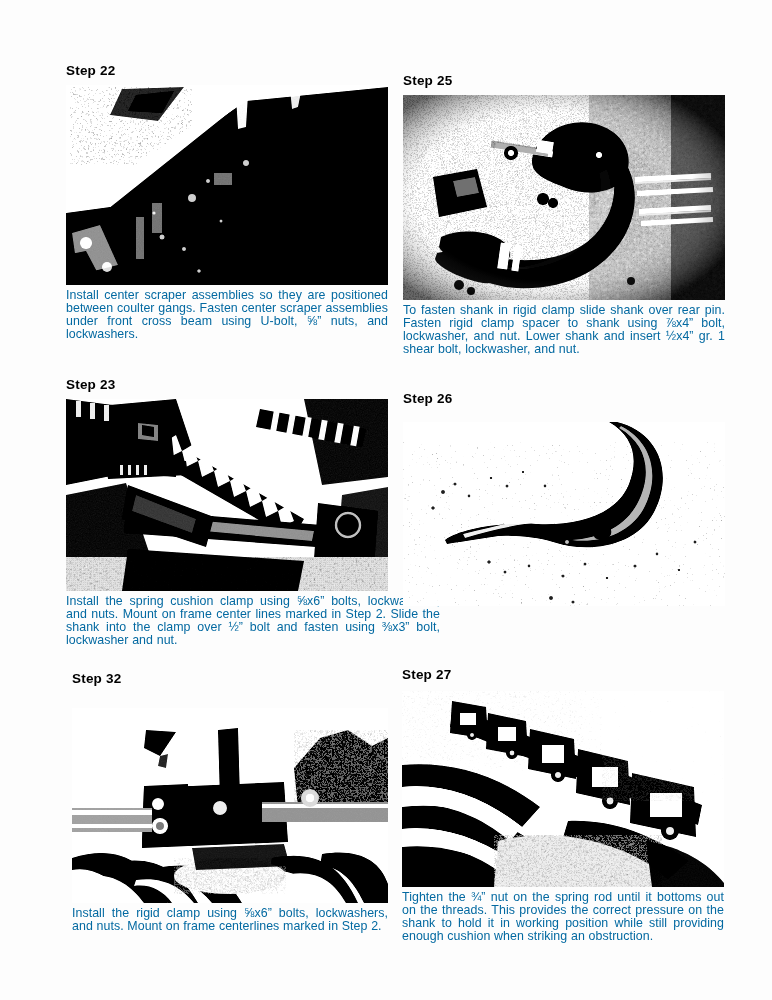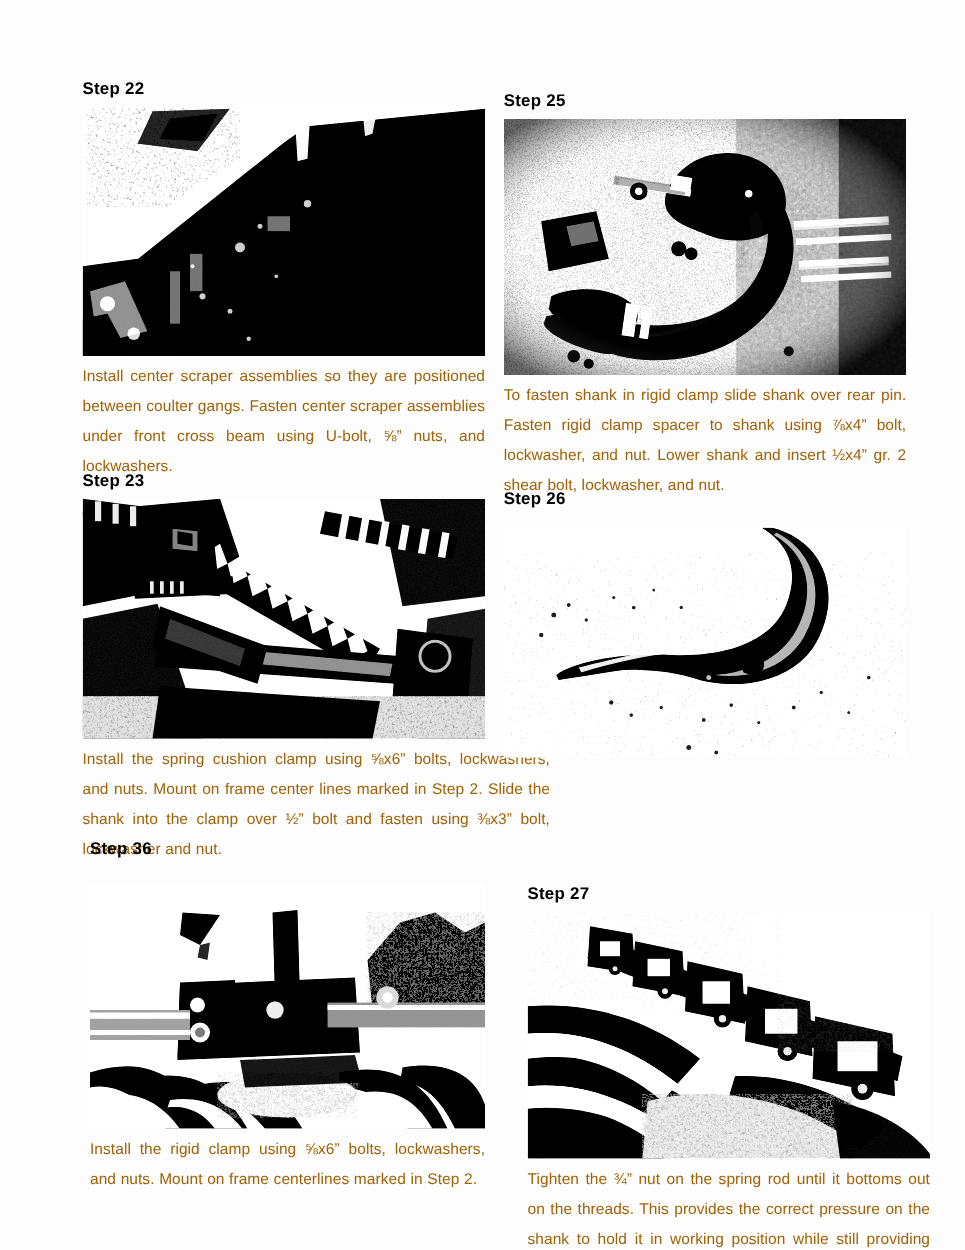--- a/index.html
+++ b/index.html
@@ -39,37 +39,37 @@
   .photo {
     position: relative;
     overflow: hidden;
     background: #ffffff;
     filter: contrast(1.25) grayscale(1);
   }
   .photo svg { display: block; }
 
   .caption {
     font-size: 12.4px;
-    line-height: 24px;
+    line-height: 13px;
     text-align: justify;
     text-justify: inter-word;
-    color: #a16207;
+    color: #0369a1;
     margin: 4px 0 0 0;
     letter-spacing: 0.05px;
     word-spacing: 0.2px;
   }
   .caption p { margin: 0; }
 
   
   #step-22 { left: 66px;  top: 64px;  width: 322px; }
   #step-23 { left: 66px;  top: 378px; width: 374px; }
   #step-24 { left: 72px;  top: 672px; width: 316px; }
   #step-25 { left: 403px; top: 64px;  width: 322px; margin-top: 10px; }
   #step-26 { left: 403px; top: 392px; width: 322px; }
-  #step-27 { left: 422px; top: 668px; width: 322px; margin-top: 40px; }
+  #step-27 { left: 402px; top: 668px; width: 322px; }
 
   #photo-22 { width: 322px; height: 200px; }
   #photo-23 { width: 322px; height: 192px; }
   #photo-24 { width: 316px; height: 195px; }
   #photo-25 { width: 322px; height: 205px; }
   #photo-26 { width: 322px; height: 184px; }
   #photo-27 { width: 322px; height: 196px; }
 
   #step-24 .step-heading { margin-bottom: 22px; }
   #step-26 .step-heading { margin-bottom: 16px; }
@@ -237,21 +237,21 @@
         <polygon points="62,150 238,162 232,192 56,192" fill="#000" opacity="0.95"></polygon>
         <rect width="322" height="192" filter="url(#gr23)" opacity="0.3"></rect>
       </svg>
     </div>
     <div class="caption">
       <p>Install the spring cushion clamp using ⅝x6” bolts, lockwashers, and nuts. Mount on frame center lines marked in Step 2. Slide the shank into the clamp over ½” bolt and fasten using ⅜x3” bolt, lockwasher and nut.</p>
     </div>
   </div>
 
   <div class="step-block" id="step-24">
-    <div class="step-heading">Step 36</div>
+    <div class="step-heading">Step 32</div>
     <div class="photo" id="photo-24">
       <svg width="316" height="195" viewBox="0 0 316 195" preserveAspectRatio="none" aria-hidden="true">
         <defs>
           <filter id="gr24" x="0" y="0" width="100%" height="100%">
             <feTurbulence type="fractalNoise" baseFrequency="0.88" numOctaves="3" seed="19"></feTurbulence>
             <feColorMatrix type="saturate" values="0"></feColorMatrix>
             <feComponentTransfer>
                 <feFuncA type="linear" slope="0.34"></feFuncA>
               </feComponentTransfer>
           </filter>
@@ -391,21 +391,21 @@
           <circle cx="150" cy="108" r="5"></circle>
           <circle cx="56" cy="190" r="5"></circle>
           <circle cx="68" cy="196" r="4"></circle>
           <circle cx="228" cy="186" r="4"></circle>
           <circle cx="196" cy="60" r="3" fill="#fff"></circle>
         </g>
         <rect width="322" height="205" fill="url(#vig25)"></rect>
       </svg>
     </div>
     <div class="caption">
-      <p>To fasten shank in rigid clamp slide shank over rear pin. Fasten rigid clamp spacer to shank using ⅞x4” bolt, lockwasher, and nut. Lower shank and insert ½x4” gr. 2 shear bolt, lockwasher, and nut.</p>
+      <p>To fasten shank in rigid clamp slide shank over rear pin. Fasten rigid clamp spacer to shank using ⅞x4” bolt, lockwasher, and nut. Lower shank and insert ½x4” gr. 1 shear bolt, lockwasher, and nut.</p>
     </div>
   </div>
 
   <div class="step-block" id="step-26">
     <div class="step-heading">Step 26</div>
     <div class="photo" id="photo-26">
       <svg width="322" height="184" viewBox="0 0 322 184" preserveAspectRatio="none" aria-hidden="true">
         <defs>
           <filter id="sp26" x="0" y="0" width="100%" height="100%">
             <feTurbulence type="fractalNoise" baseFrequency="0.55" numOctaves="4" seed="13"></feTurbulence>

